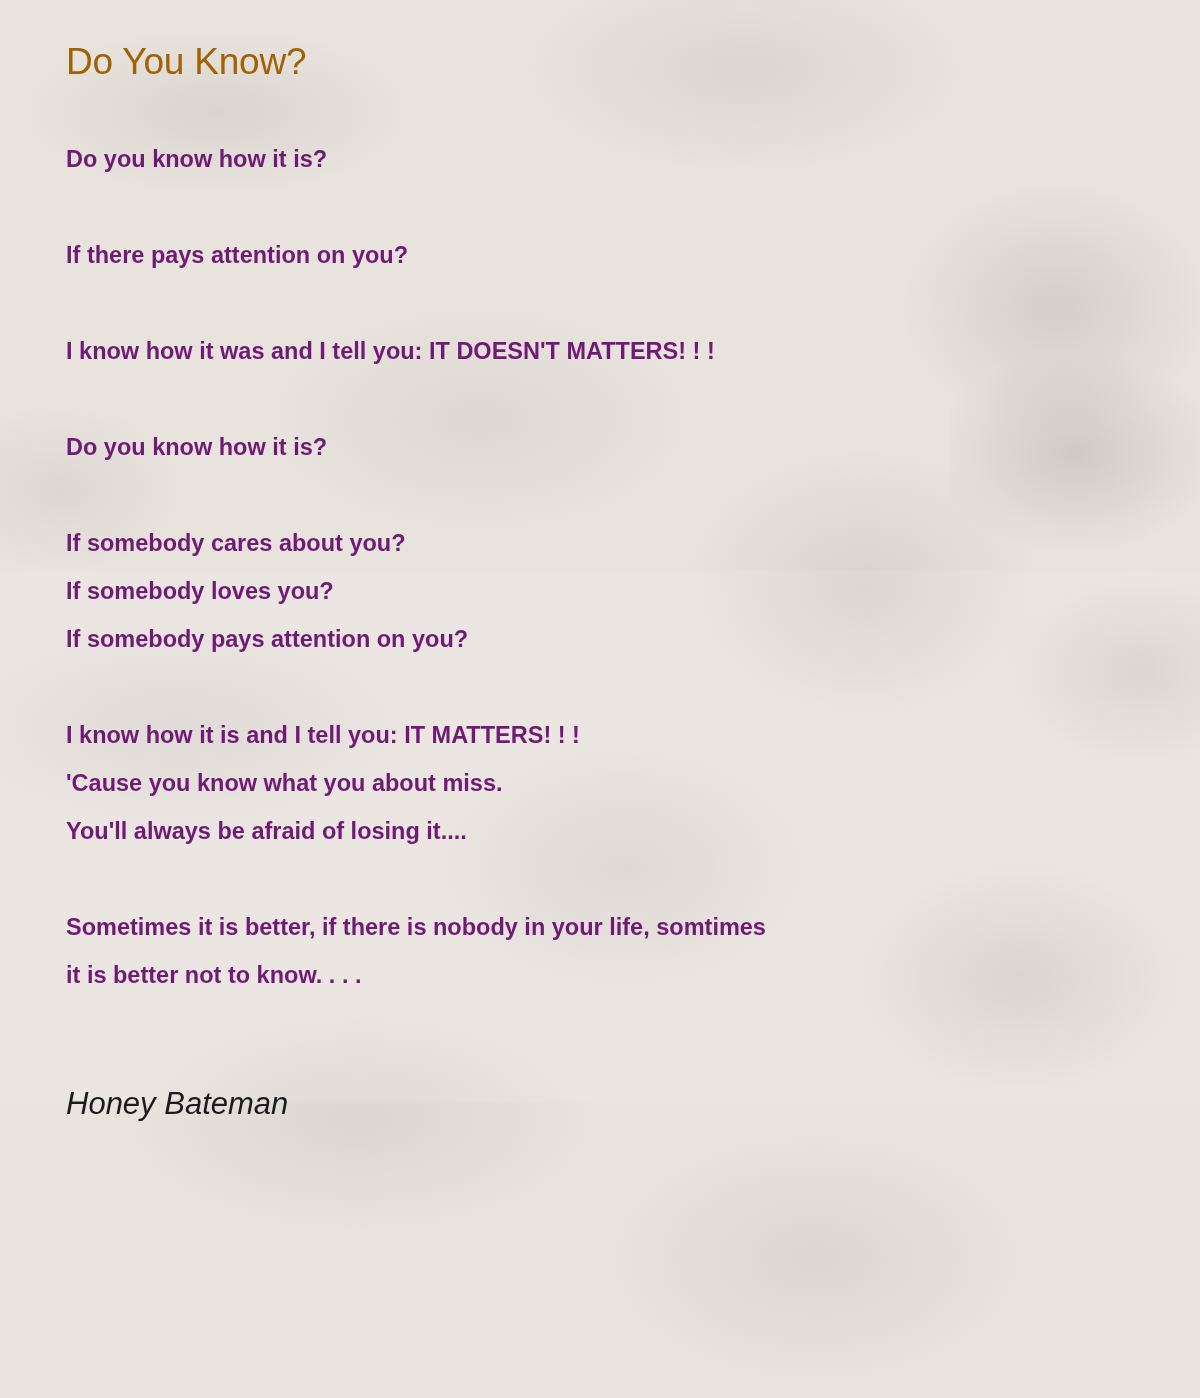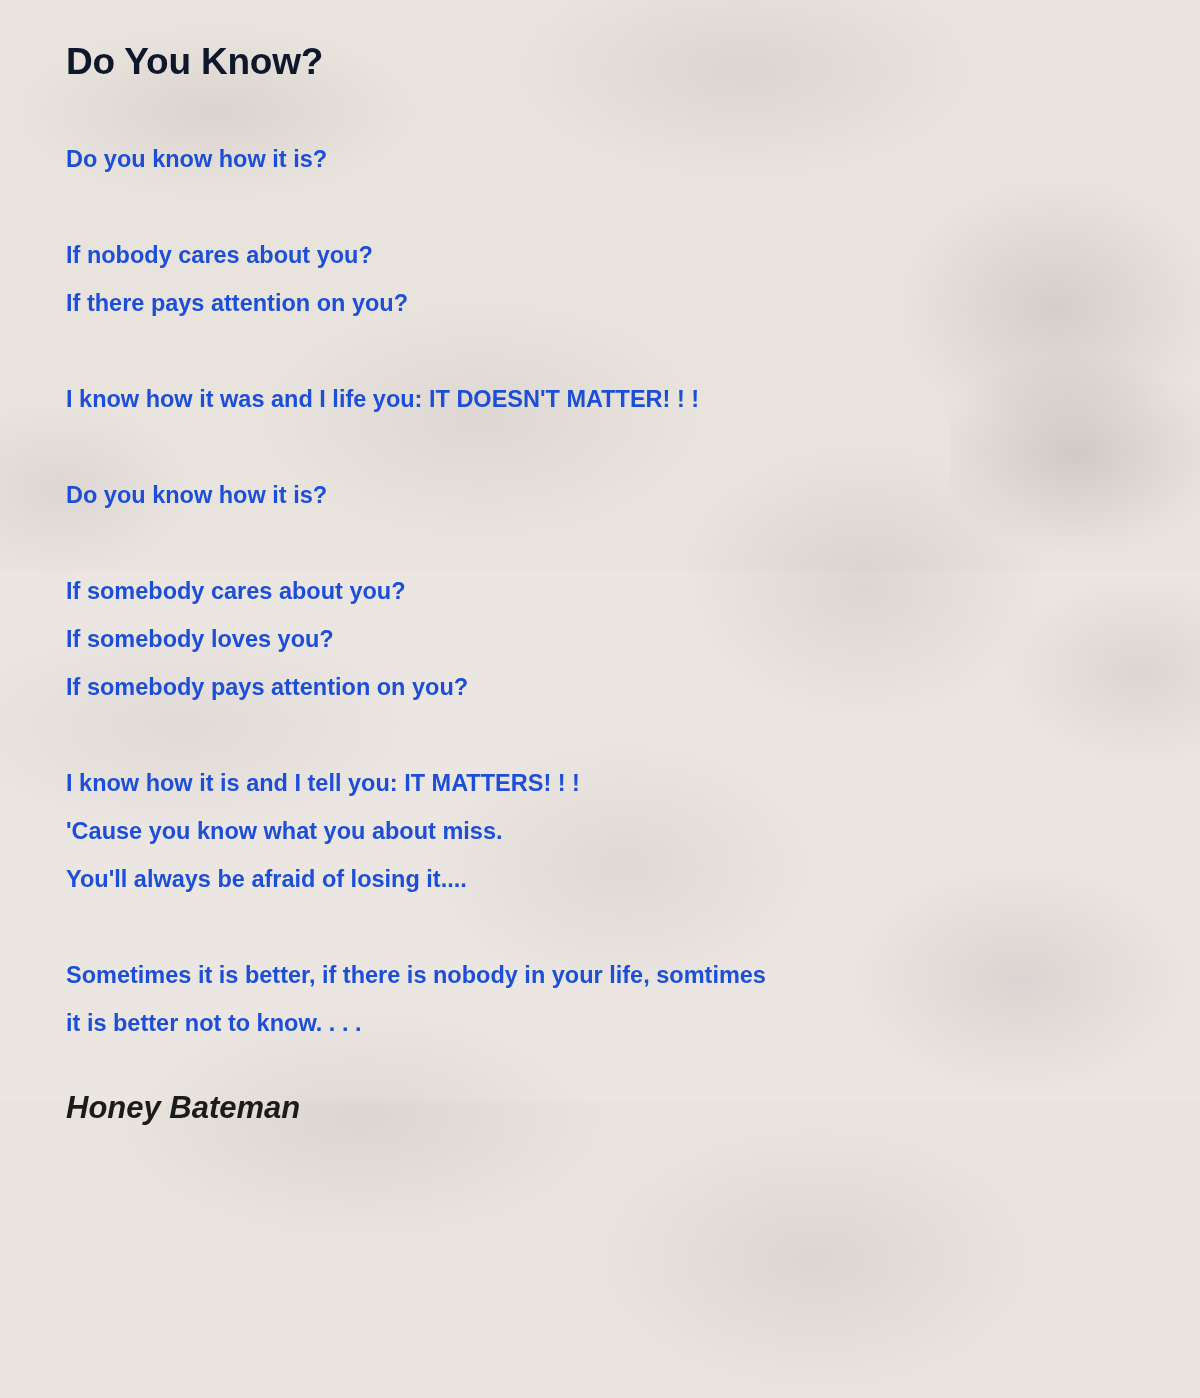--- a/index.html
+++ b/index.html
@@ -61,73 +61,71 @@
   }
 
   #content {
     position: relative;
     padding: 42px 64px 0 66px;
     box-sizing: border-box;
   }
 
   h1#poem-title {
     font-size: 37px;
-    font-weight: bold;
-    color: #0f172a;
+    font-weight: normal;
+    color: #a16207;
     margin: 0 0 0 0;
     letter-spacing: -0.2px;
     line-height: 1.1;
   }
 
   .stanza {
     margin: 0;
   }
   .poem-line {
     font-size: 23.5px;
     font-weight: bold;
-    color: #1d4ed8;
+    color: #701a75;
     line-height: 48px;
     white-space: pre-wrap;
   }
   .blank-line {
     height: 48px;
   }
   #poem-body {
     margin-top: 52px;
   }
   #author {
     font-size: 31px;
     font-style: italic;
     color: #1b1b1b;
-    margin-top: 44px;
+    margin-top: 88px;
     line-height: 1.1;
-    font-weight: bold;
   }
 </style>
 </head>
 <body>
 
 <div id="paper-texture"></div>
 <div id="scan-bands"></div>
 <div id="scan-dark"></div>
 
 <div id="content">
   <h1 id="poem-title">Do You Know?</h1>
   <div id="poem-body">
       <div class="stanza">
         <div class="poem-line">Do you know how it is?</div>
       </div>
       <div class="blank-line"></div>
       <div class="stanza">
-        <div class="poem-line">If nobody cares about you?</div>
         <div class="poem-line">If there pays attention on you?</div>
       </div>
       <div class="blank-line"></div>
       <div class="stanza">
-        <div class="poem-line">I know how it was and I life you: IT DOESN'T MATTER! ! !</div>
+        <div class="poem-line">I know how it was and I tell you: IT DOESN'T MATTERS! ! !</div>
       </div>
       <div class="blank-line"></div>
       <div class="stanza">
         <div class="poem-line">Do you know how it is?</div>
       </div>
       <div class="blank-line"></div>
       <div class="stanza">
         <div class="poem-line">If somebody cares about you?</div>
         <div class="poem-line">If somebody loves you?</div>
         <div class="poem-line">If somebody pays attention on you?</div>

